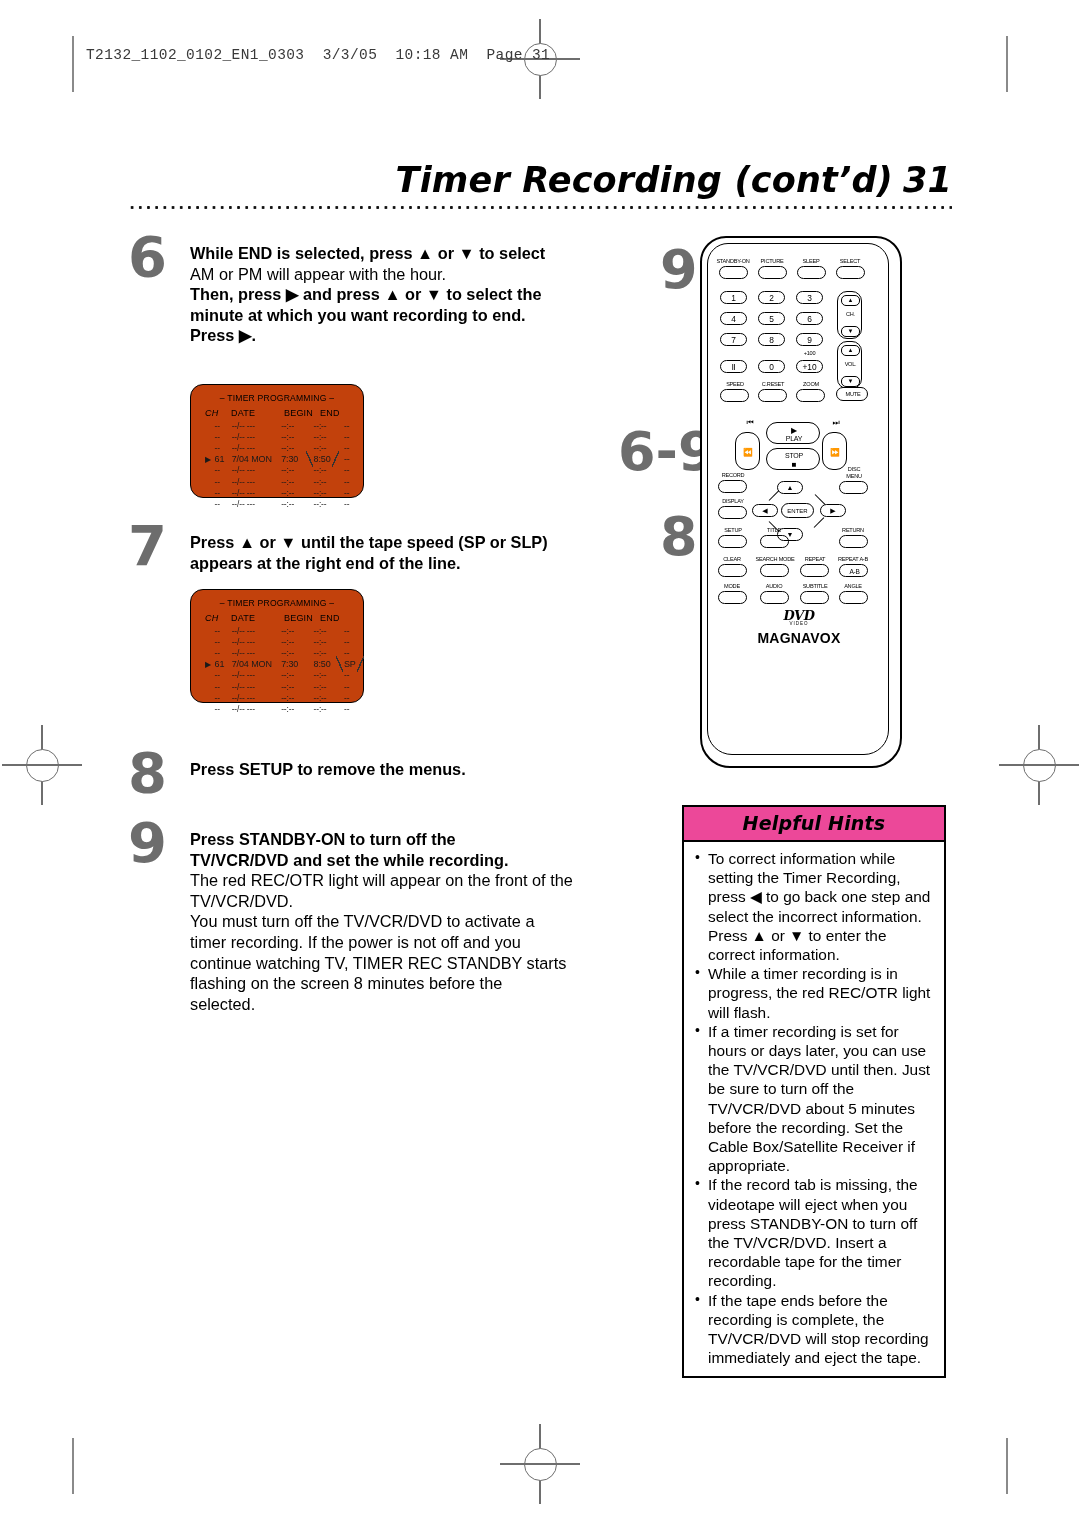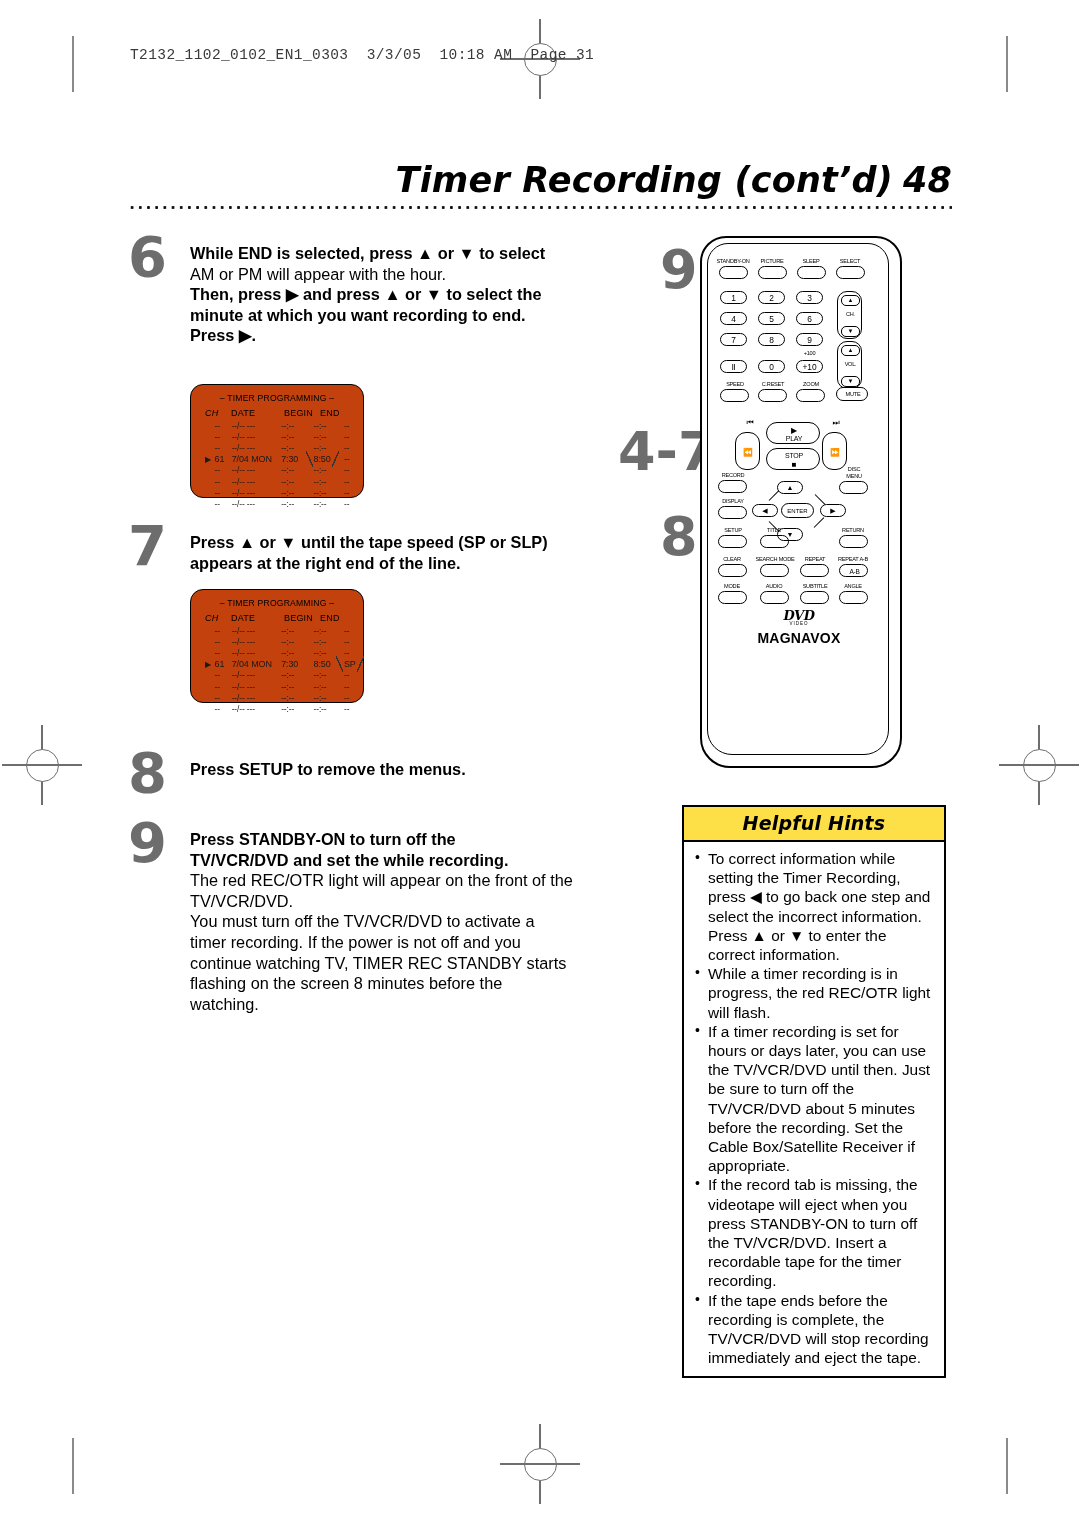--- a/index.html
+++ b/index.html
@@ -53,21 +53,20 @@
   
   .file-header {
     position: absolute;
     left: 86px;
     top: 47px;
     font-family: "Liberation Mono", monospace;
     font-size: 14.5px;
     letter-spacing: 0.4px;
     color: #3a3a3a;
     white-space: pre;
-    margin-left: 44px;
   }
 
   
   .page-title {
     position: absolute;
     right: 128px;
     top: 160px;
     font-family: "DejaVu Sans", sans-serif;
     font-weight: bold;
     font-style: italic;
@@ -350,21 +349,21 @@
   .hints {
     position: absolute;
     left: 682px;
     top: 805px;
     width: 264px;
     border: 2.2px solid #000;
     background: #fff;
     box-sizing: border-box;
   }
   .hints-header {
-    background: #fde047;
+    background: #ec4899;
     border-bottom: 2.2px solid #000;
     text-align: center;
     font-family: "DejaVu Sans", sans-serif;
     font-weight: bold;
     font-style: italic;
     font-size: 19px;
     padding: 5px 0 6px;
     letter-spacing: 0.2px;
   }
   .hints-list {
@@ -403,21 +402,21 @@
     <div class="circ"></div>
   </div>
 <div class="crop-line cl-tl"></div>
 <div class="crop-line cl-tr"></div>
 <div class="crop-line cl-bl"></div>
 <div class="crop-line cl-br"></div>
 
 <div class="file-header">T2132_1102_0102_EN1_0303  3/3/05  10:18 AM  Page 31</div>
 
 <div class="page-title">
-  <span>Timer Recording (cont’d)</span><span class="num">48</span>
+  <span>Timer Recording (cont’d)</span><span class="num">31</span>
 </div>
 <div class="dotted-rule"></div>
 
 <div class="left-col">
 
   <div class="step" style="min-height:132px;">
     <div class="step-num">6</div>
     <div class="step-body">
       <div class="lead">While END is selected, press ▲ or ▼ to select</div>
       <div class="plain">AM or PM will appear with the hour.</div>
@@ -598,28 +597,28 @@
     <div class="step-num">9</div>
     <div class="step-body">
       <div class="lead">Press STANDBY-ON to turn off the</div>
       <div class="lead">TV/VCR/DVD and set the while recording.</div>
       <div class="plain">The red REC/OTR light will appear on the front of the</div>
       <div class="plain">TV/VCR/DVD.</div>
       <div class="plain">You must turn off the TV/VCR/DVD to activate a</div>
       <div class="plain">timer recording. If the power is not off and you</div>
       <div class="plain">continue watching TV, TIMER REC STANDBY starts</div>
       <div class="plain">flashing on the screen 8 minutes before the</div>
-      <div class="plain">watching.</div>
+      <div class="plain">selected.</div>
     </div>
   </div>
 </div>
 
 <div class="callout co-9">9</div>
 <div class="co-line col-9"></div>
-<div class="callout co-67">4-7</div>
+<div class="callout co-67">6-9</div>
 <div class="co-line col-67"></div>
 <div class="callout co-8">8</div>
 <div class="co-line col-8"></div>
 
 <div class="remote-wrap">
   <div class="remote-body"></div>
   <div class="remote-inner"></div>
 
   <div class="lbl" style="left:12px; top:22px; width:42px;">STANDBY-ON</div>
   <div class="btn" style="left:19px; top:30px; width:29px; height:13px;"></div>

